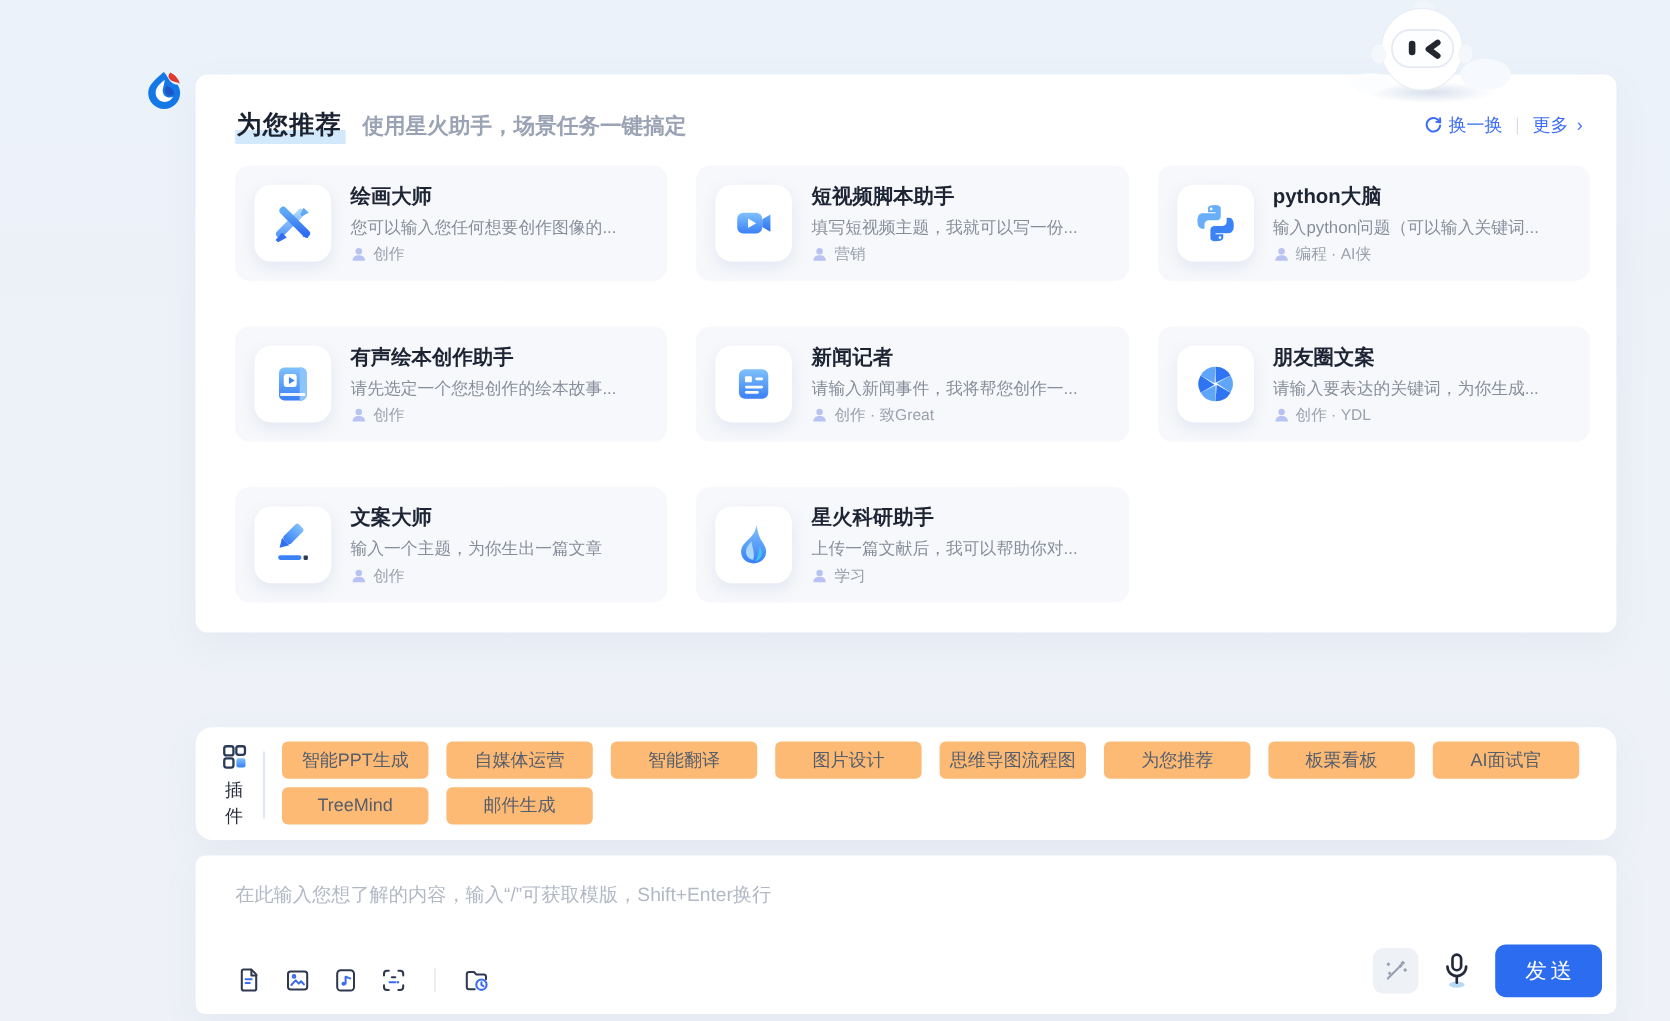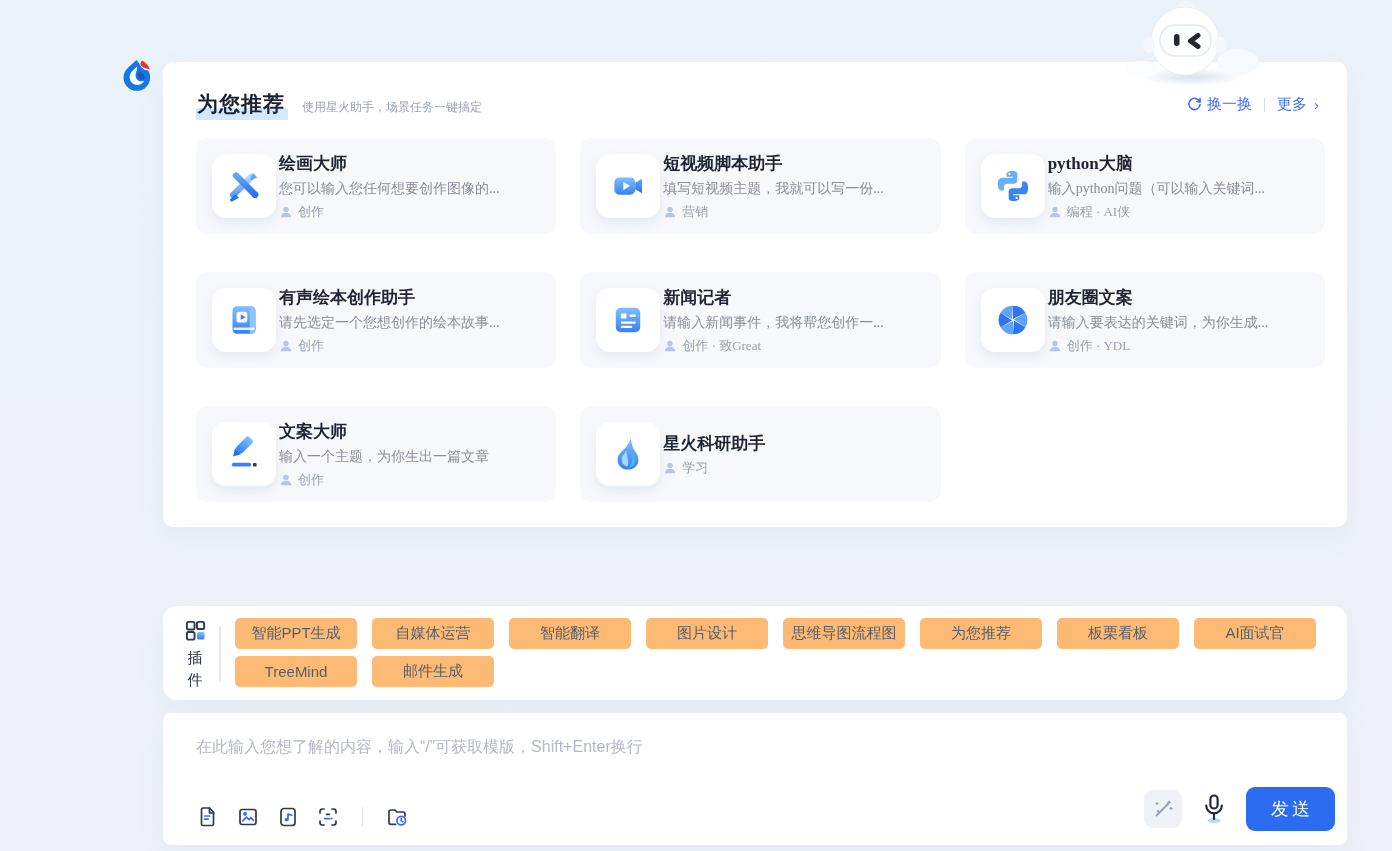--- a/index.html
+++ b/index.html
@@ -15,32 +15,32 @@
   
   .mascot { position:absolute; left:1122px; top:0px; width:148px; height:90px; z-index:5; }
   
   .main-card { left:163px; top:62px; width:1184px; height:465px; border-radius:10px; z-index:2; }
   .rec-header { position:absolute; left:33px; top:28px; display:flex; align-items:baseline; }
   .rec-title {
     font-size:21px; font-weight:bold; color:#1b2332; letter-spacing:1px;
     background:linear-gradient(180deg, rgba(0,0,0,0) 60%, #d2e9fc 60%);
     padding:0 3px 2px 1px;
   }
-  .rec-subtitle { font-size:12px; color:#9aa3b4; margin-left:14px; }
+  .rec-subtitle { font-size:18px; color:#9aa3b4; margin-left:14px;font-weight:bold; }
   .rec-controls { position:absolute; right:28px; top:33px; display:flex; align-items:center; font-size:15px; color:#3d6df6; }
   .rec-refresh, .rec-more { display:flex; align-items:center; cursor:pointer; gap:5px; }
   .rec-sep { width:1px; height:14px; background:#d7dde8; margin:0 12px; }
   .rec-more .chev { font-size:15px; margin-left:2px; }
   .agent-grid {
     position:absolute; left:33px; top:76px; width:1129px;
     display:grid; grid-template-columns:repeat(3,1fr); column-gap:24px; row-gap:38px;
   }
   .agent-card {
     background:#f7f8fb; border-radius:12px; height:96px; display:flex; align-items:center;
-    padding:0 16px; gap:3px; cursor:pointer;font-family:Liberation Serif, serif;
+    padding:0 16px; gap:16px; cursor:pointer;
   }
   .agent-icon {
     width:64px; height:64px; background:#fff; border-radius:14px; flex:0 0 64px;
     box-shadow:0 5px 12px rgba(130,155,200,.16); display:flex; align-items:center; justify-content:center;
   }
   .agent-icon svg { width:46px; height:46px; }
   .agent-text { flex:1; min-width:0; }
   .agent-title { font-size:17px; font-weight:bold; color:#1d2433; line-height:24px; }
   .agent-desc { font-size:14px; color:#878e9b; line-height:22px; margin-top:2px; white-space:nowrap; overflow:hidden; }
   .agent-tag { display:flex; align-items:center; gap:5px; margin-top:3px; }
@@ -294,20 +294,21 @@
   <div class="agent-card">
     <div class="agent-icon">
           <svg viewBox="0 0 64 64">
             <path d="M35.5 9c-1.2 7.5-4.2 11.6-8.5 15.8-4.6 4.6-9.5 8.8-9.5 15.4 0 8.3 6.8 13.4 14.5 13.4S46.5 48.5 46.5 40.2c0-5.2-2.6-8.8-5.2-12.9-2.3-3.6-4.6-9.3-5.8-18.3z" fill="url(#lg1)"></path>
             <path d="M29.5 28c-3.2 4.2-6.3 7.4-6.3 12.1 0 5.3 3.7 9 8.4 9.1 2.2-6.4-.9-13.7-2.1-21.2z" fill="#a8d6fd"></path>
             <path d="M39 33.5c2.2 4.3 3.3 7.6 1.7 11.8-1.2 3.2-3.8 5.4-7 5.9 4.3-5.4 4.2-10.7 5.3-17.7z" fill="#3fc6ea"></path>
           </svg>
         </div>
     <div class="agent-text">
       <div class="agent-title">星火科研助手</div>
+      <div class="agent-desc">上传一篇文献后，我可以帮助你对...</div>
       <div class="agent-tag">
         <svg viewBox="0 0 14 14">
           <circle cx="7" cy="4.4" r="2.7" fill="#b9c3f1"></circle>
           <path d="M1.8 12.2c0-3 2.3-4.5 5.2-4.5s5.2 1.5 5.2 4.5z" fill="#b9c3f1"></path>
         </svg>
         <span class="tag-text">学习</span>
       </div>
     </div>
   </div>
 </div>

